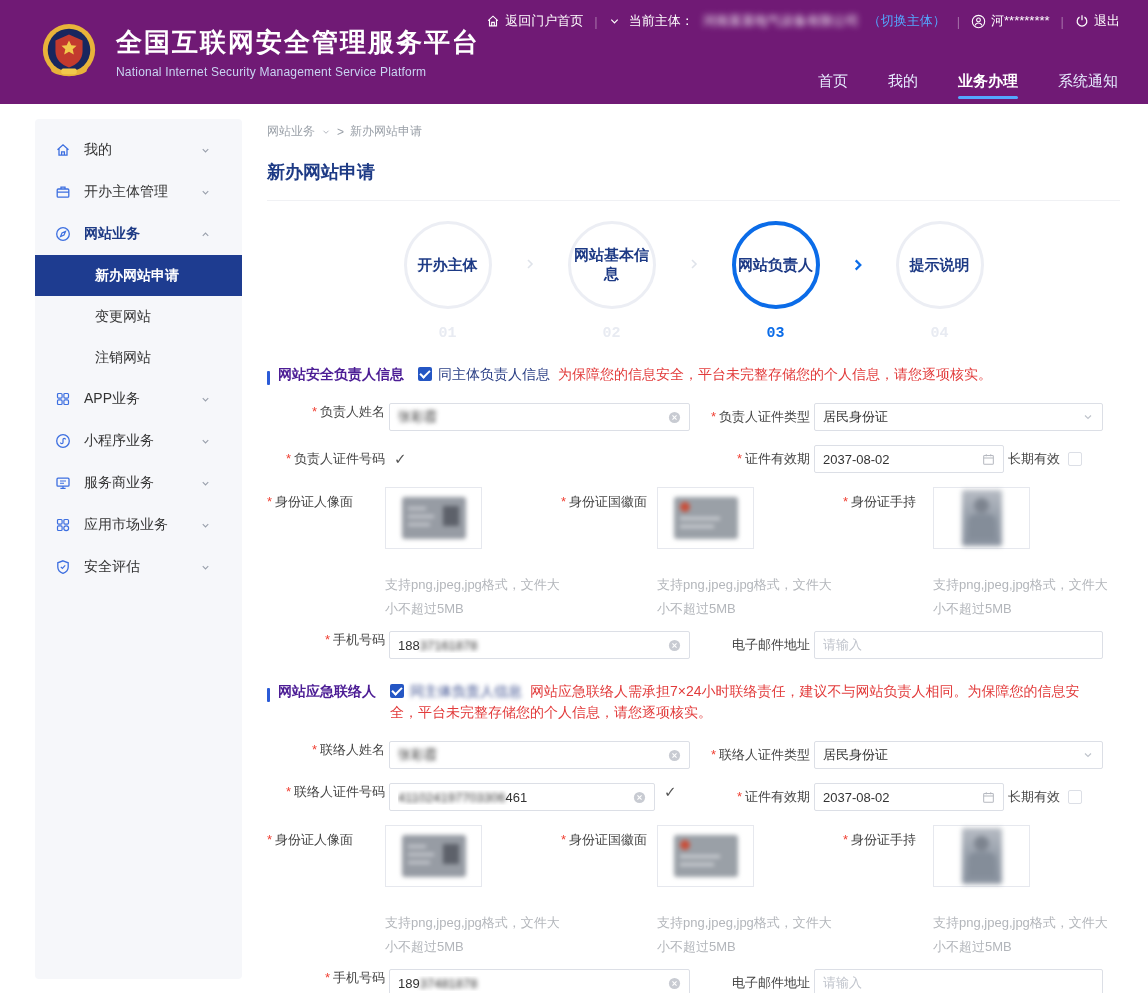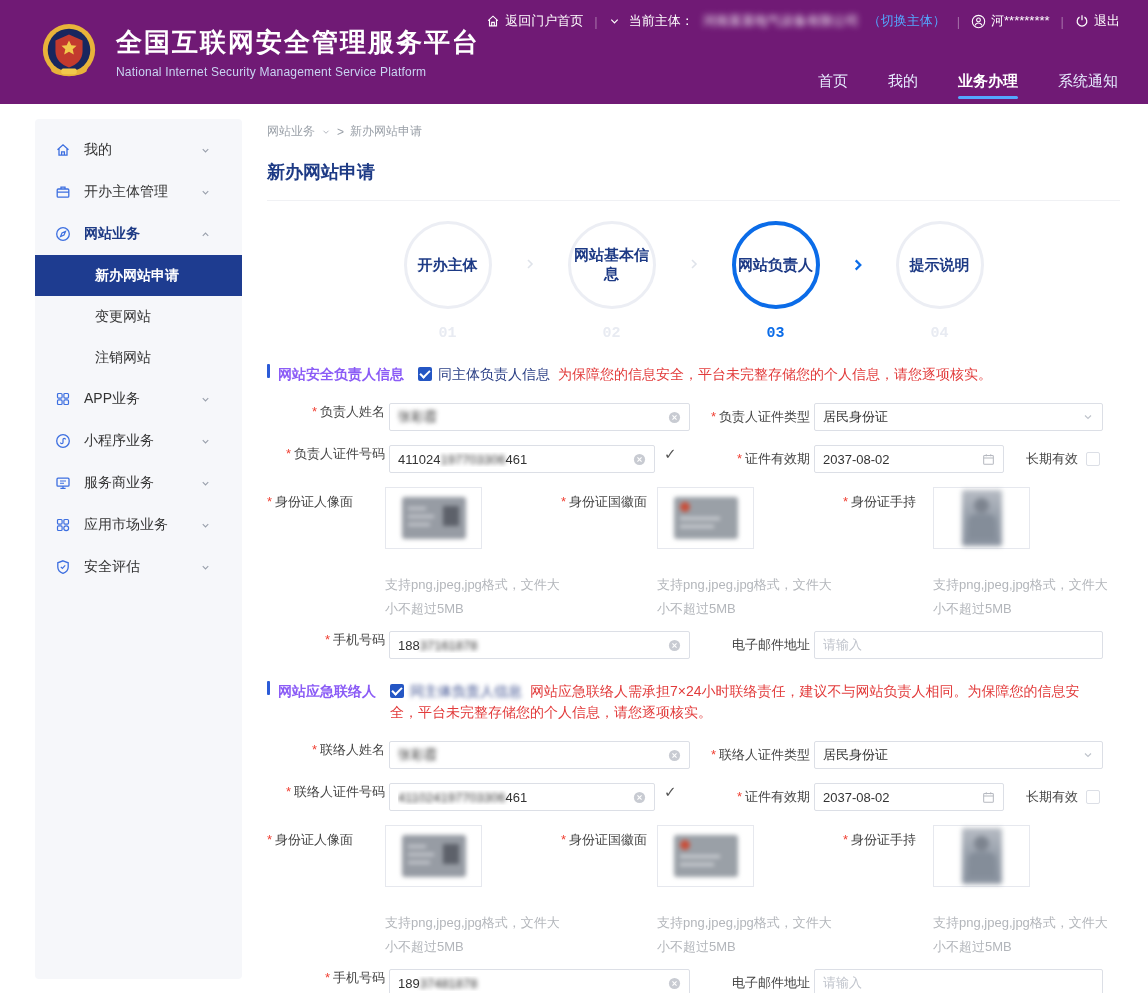--- a/index.html
+++ b/index.html
@@ -46,40 +46,40 @@
   .step { width:122px; text-align:center; }
   .circle { width:88px; height:88px; border-radius:50%; border:3px solid #eceef4; display:flex; align-items:center; justify-content:center; font-size:15px; font-weight:bold; color:#1d3a85; margin:0 auto; background:#fff; }
   .step.active .circle { border:4px solid #0b6ce8; }
   .stepnum { margin-top:16px; font-size:15px; font-weight:bold; color:#e8ebf2;font-family:Liberation Mono, monospace; }
   .step.active .stepnum { color:#0b6ce8; }
   .sarrow { width:42px; text-align:center; margin-top:36px; color:#dfe3ea; flex:0 0 auto; }
   .sarrow.active { color:#0b6ce8; }
 
   
   .sec-head { display:flex; align-items:flex-start; margin:22px 0 18px; font-size:14px; line-height:21px; }
-  .sec-title { display:flex; align-items:flex-start; font-weight:bold; color:#8b5cf6; white-space:nowrap; }
+  .sec-title { display:flex; align-items:flex-end; font-weight:bold; color:#4c1d95; white-space:nowrap; }
   .bar { width:3px; height:14px; background:#2b5bd7; margin-right:8px; border-radius:1px; }
   .sec-right { margin-left:14px; }
   .cbx { display:inline-block; width:14px; height:14px; background:#2456c4; border-radius:2px; position:relative; vertical-align:-2px; margin-right:6px; cursor:pointer; }
   .cbx::after { content:""; position:absolute; left:4px; top:1px; width:4px; height:8px; border:solid #fff; border-width:0 2px 2px 0; transform:rotate(45deg); }
   .ubx { display:inline-block; width:14px; height:14px; background:#fff; border:1px solid #dcdfe6; border-radius:2px; vertical-align:-2px; cursor:pointer; }
   .cbx-label { color:#2a3f85; margin-right:8px; }
   .notice { color:#e23b3b; }
 
   .frow { display:flex; align-items:center; margin-bottom:14px; font-size:13px; }
   .lcol { flex:0 0 427px; display:flex; align-items:flex-start; }
   .flbl { width:118px; text-align:right; color:#444; flex:0 0 auto; }
   .req { color:#f04134; margin-right:3px; }
   .fbox { margin-left:4px; height:28px; border:1px solid #dcdfe6; border-radius:2px; display:flex; align-items:center; padding:0 8px; background:#fff; color:#333; cursor:text; }
   .w301{width:301px} .w266{width:266px} .w289{width:289px} .w190{width:190px}
   .grow { flex:1; white-space:nowrap; overflow:hidden; }
   .placeholder { color:#c0c4cc; }
   .ok { color:#555; margin-left:9px; font-size:15px; }
   .rlbl { width:116px; text-align:right; color:#444; flex:0 0 auto; }
-  .longterm { margin-left:22px; display:flex; align-items:center; gap:8px; color:#444; }
+  .longterm { margin-left:4px; display:flex; align-items:center; gap:8px; color:#444; }
 
   .uploads { display:flex; margin:4px 0 10px; font-size:13px; }
   .up-col { display:flex; }
   .c1{flex:0 0 285px} .c2{flex:0 0 282px} .c3{flex:0 0 280px}
   .up-lbl { text-align:left; color:#444; padding-top:6px; flex:0 0 auto; }
   .l1{width:118px} .l2{width:96px} .l3{width:90px}
   .up-body { margin-left:0; }
   .up-box { width:97px; height:62px; border:1px solid #e6e8ee; background:#fff; display:flex; align-items:center; justify-content:center; cursor:pointer; }
   .idcard { width:64px; height:42px; background:#979ca4; border-radius:3px; position:relative; filter:blur(2px); }
   .idcard .photo { position:absolute; right:7px; top:9px; width:16px; height:20px; background:#5d616a; }
@@ -311,27 +311,20 @@
         <span class="grow">居民身份证</span>
         <svg class="ic" width="12" height="12" viewBox="0 0 12 12">
             <path d="M3 4.5 L6 7.5 L9 4.5" fill="none" stroke="#c0c4cc" stroke-width="1.2"></path>
           </svg>
       </div>
     </div>
 
     <div class="frow">
       <div class="lcol">
         <span class="flbl"><span class="req">*</span><span>负责人证件号码</span></span>
-        <div class="fbox w266">
-          <span class="grow"><span>411024</span><span class="blur-sm">197703306</span><span>461</span></span>
-          <svg class="ic" width="13" height="13" viewBox="0 0 14 14">
-              <circle cx="7" cy="7" r="6" fill="#c8cbd2"></circle>
-              <path d="M4.8 4.8 L9.2 9.2 M9.2 4.8 L4.8 9.2" stroke="#fff" stroke-width="1.2"></path>
-            </svg>
-        </div>
         <span class="ok">✓</span>
       </div>
       <span class="rlbl"><span class="req">*</span><span>证件有效期</span></span>
       <div class="fbox w190">
         <span class="grow">2037-08-02</span>
         <svg class="ic" width="13" height="13" viewBox="0 0 14 14">
             <rect x="1.8" y="2.6" width="10.4" height="9.6" rx="1" fill="none" stroke="#b6b9c0" stroke-width="1.1"></rect>
             <path d="M1.8 5.4 H12.2 M4.6 1.4 V3.6 M9.4 1.4 V3.6" stroke="#b6b9c0" stroke-width="1.1"></path>
           </svg>
       </div>

